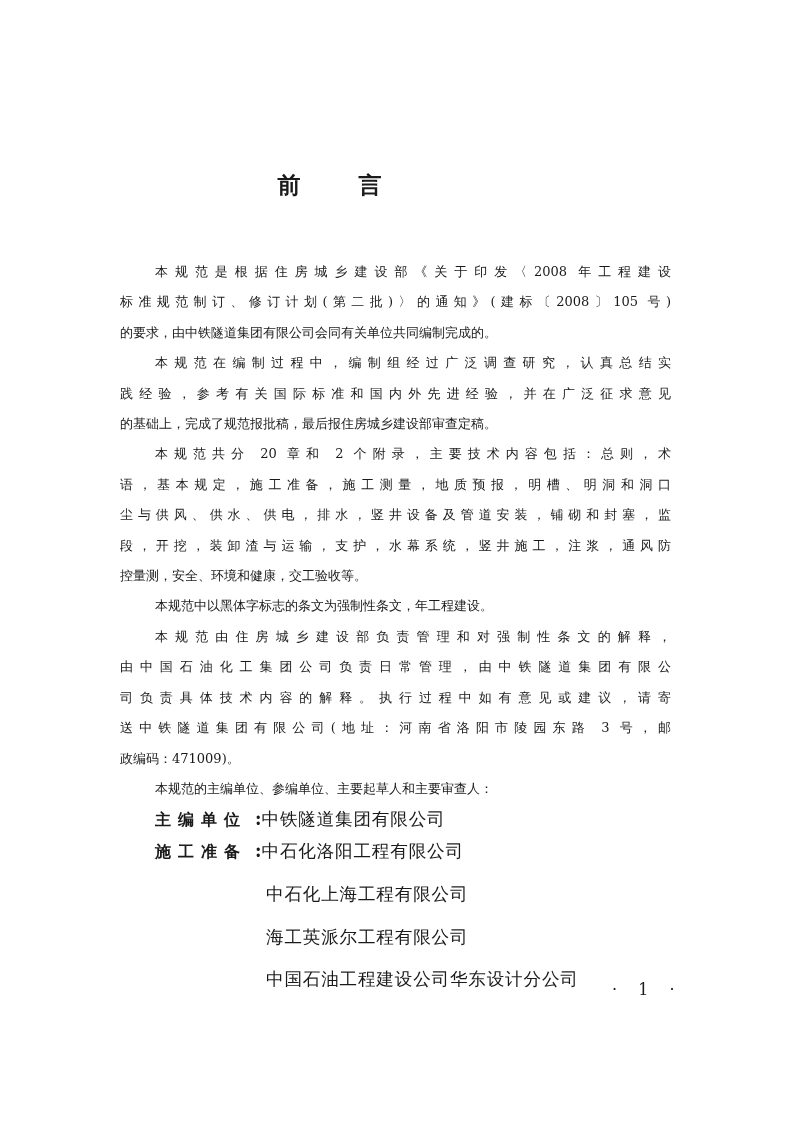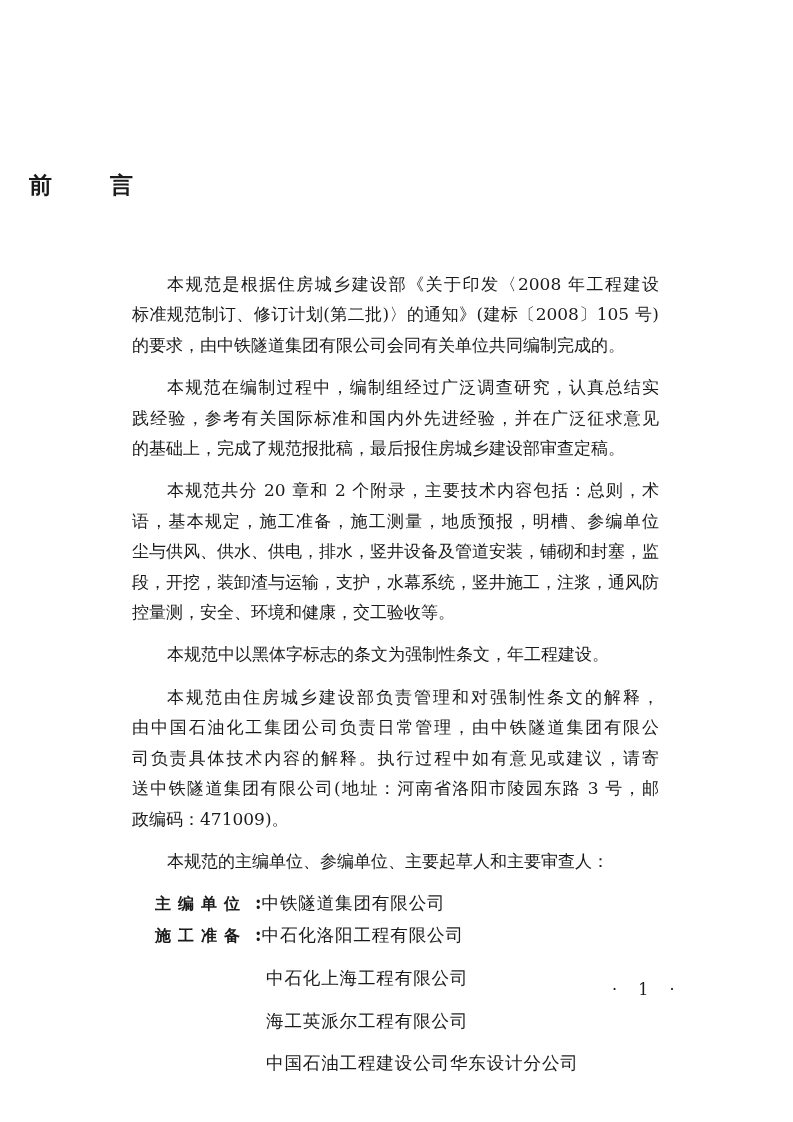--- a/index.html
+++ b/index.html
@@ -1,26 +1,26 @@
 <!DOCTYPE html>
 <html><head>
 <meta charset="utf-8">
 <style>
   html, body { margin: 0; padding: 0; background: #ffffff; }
   body { width: 793px; height: 1122px; position: relative; overflow: hidden;
          font-family: "DejaVu Serif", "Liberation Serif", serif; color: #1a1a1a; }
-  .title { position: absolute; top: 170px; left: 0; width: 627px; 
+  .title { position: absolute; top: 170px; left: 0; width: 627px; text-align: center;
            font-family: "DejaVu Sans", "Liberation Sans", sans-serif; font-weight: bold;
-           font-size: 23px; letter-spacing: 0; }
+           font-size: 23px; letter-spacing: 0; padding-left: 16px; }
   .title span { display: inline-block; margin: 0 29px; }
   .body { position: absolute; top: 257px; left: 120px; width: 551px; }
   .line { display: block; white-space: nowrap; text-align: justify; text-align-last: justify; }
   .line.last { text-align-last: left; }
   .line.first { padding-left: 35px; }
-  .para-lines { font-size: 17px; line-height: 30.4px; margin: 12px; }
+  .para-lines { font-size: 13px; line-height: 30.4px; margin: 0; }
   .unit-row { font-size: 17.6px; line-height: 30.4px; white-space: nowrap; padding-left: 35px; }
   .unit-label { font-family: Liberation Serif, serif; font-weight: bold;
                 display: inline-block; width: 100px; letter-spacing: 7px; font-size: 16px; }
   .unit-colon { font-weight: bold; }
   .unit-indent { padding-left: 146px; letter-spacing: 0.8px; margin-top: 12px; }
   .unit-value { letter-spacing: 0.8px; text-align: right; }
   .page-num { position: absolute; top: 980px; left: 612px; font-size: 16px; letter-spacing: 8px; }
 </style>
 </head>
 <body>
@@ -38,21 +38,21 @@
   </div>
 
   <div class="para-lines">
     <span class="line first">本规范在编制过程中，编制组经过广泛调查研究，认真总结实</span>
     <span class="line">践经验，参考有关国际标准和国内外先进经验，并在广泛征求意见</span>
     <span class="line last">的基础上，完成了规范报批稿，最后报住房城乡建设部审查定稿。</span>
   </div>
 
   <div class="para-lines">
     <span class="line first">本规范共分 20 章和 2 个附录，主要技术内容包括：总则，术</span>
-    <span class="line">语，基本规定，施工准备，施工测量，地质预报，明槽、参编单位</span>
+    <span class="line">语，基本规定，施工准备，施工测量，地质预报，明槽、明洞和洞口</span>
     <span class="line">尘与供风、供水、供电，排水，竖井设备及管道安装，铺砌和封塞，监</span>
     <span class="line">段，开挖，装卸渣与运输，支护，水幕系统，竖井施工，注浆，通风防</span>
     <span class="line last">控量测，安全、环境和健康，交工验收等。</span>
   </div>
 
   <div class="para-lines">
     <span class="line first last">本规范中以黑体字标志的条文为强制性条文，年工程建设。</span>
   </div>
 
   <div class="para-lines">

